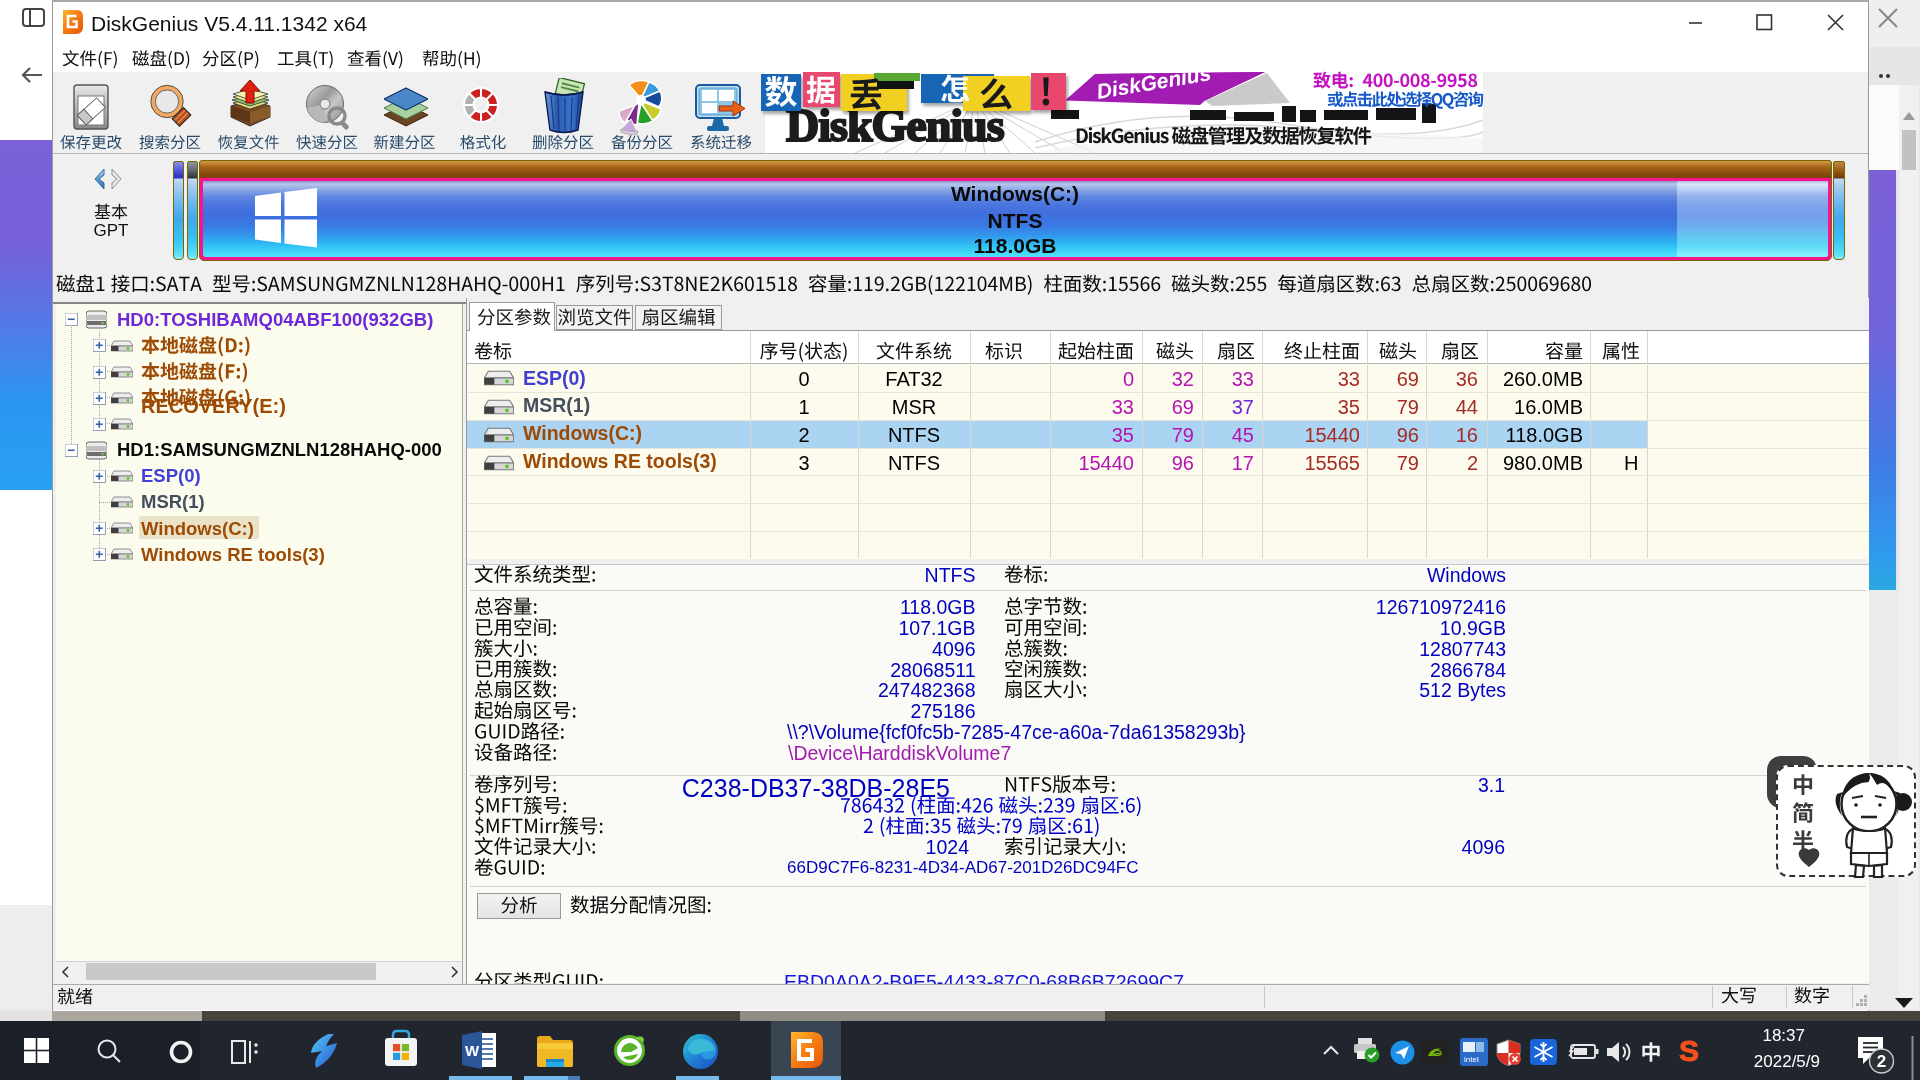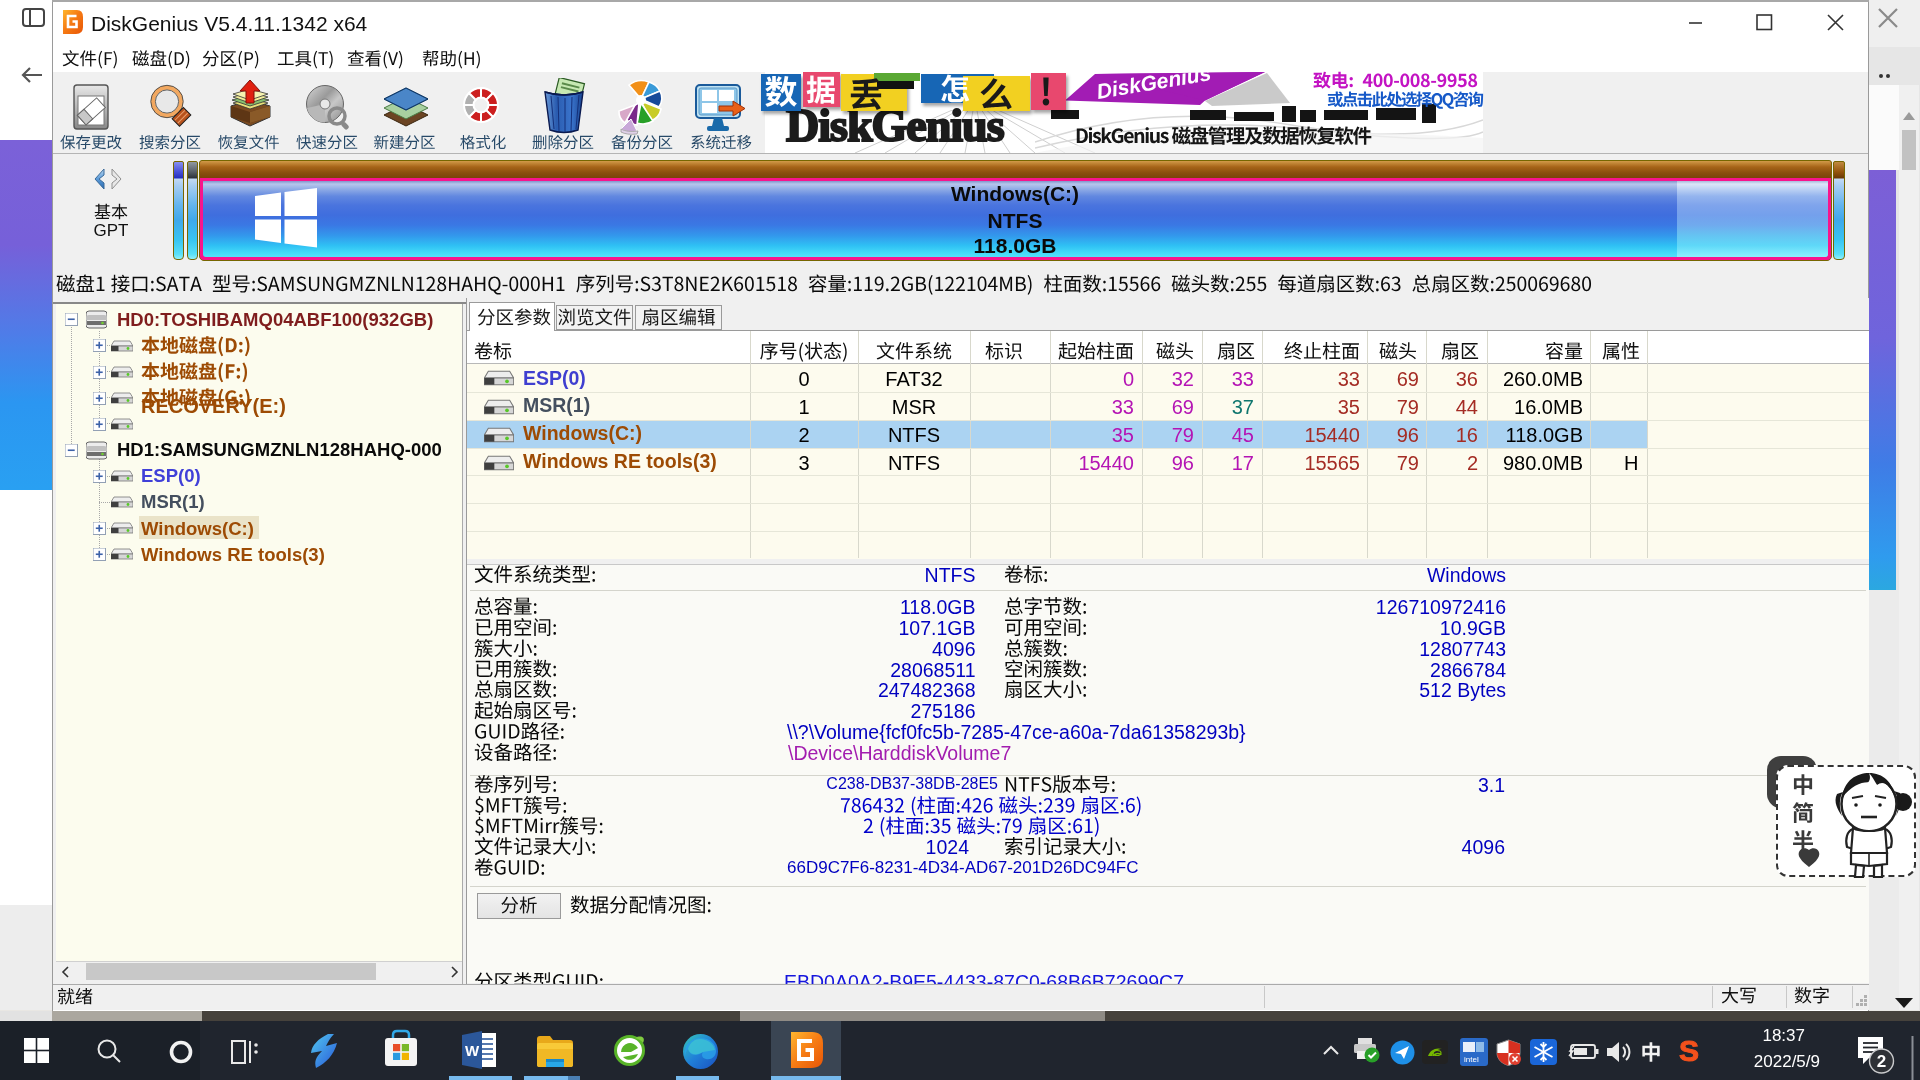--- a/index.html
+++ b/index.html
@@ -364,21 +364,21 @@
 <svg class="a" style="left:111px;top:496.2px" width="22" height="12">
     <use href="#icoPart"></use>
   </svg>
 <div class="a" style="left:138.5px;top:515.5px;width:120px;height:23.5px;background:#eae3c8"></div>
 <svg class="a" style="left:111px;top:522.3px" width="22" height="12">
     <use href="#icoPart"></use>
   </svg>
 <svg class="a" style="left:111px;top:548.4px" width="22" height="12">
     <use href="#icoPart"></use>
   </svg>
-<div class="a" style="left:117px;top:310.7px;font-size:18.5px;font-weight:bold;color:#7f1d1d">HD0:TOSHIBAMQ04ABF100(932GB)</div>
+<div class="a" style="left:117px;top:310.7px;font-size:18.5px;font-weight:bold;color:#6d28d9">HD0:TOSHIBAMQ04ABF100(932GB)</div>
 <div class="a" style="left:117px;top:441.2px;font-size:18.5px;font-weight:bold;color:#0a0a0a;max-width:345px;overflow:hidden">HD1:SAMSUNGMZNLN128HAHQ-000</div>
 <div class="a" style="left:141px;top:396px;font-size:20px;font-weight:bold;color:#9d4b04">RECOVERY(E:)</div>
 <div class="a" style="left:141px;top:467.3px;font-size:18.5px;font-weight:bold;color:#4040d8">ESP(0)</div>
 <div class="a" style="left:141px;top:493.4px;font-size:18.5px;font-weight:bold;color:#444f5e">MSR(1)</div>
 <div class="a" style="left:141px;top:519.5px;font-size:18.5px;font-weight:bold;color:#9d4b04">Windows(C:)</div>
 <div class="a" style="left:141px;top:545.6px;font-size:18.5px;font-weight:bold;color:#9d4b04">Windows RE tools(3)</div>
 
 <div class="a" style="left:56px;top:961px;width:406px;height:21px;background:#f0f0f0;border-top:1px solid #d0d0d0"></div>
 <div class="a" style="left:86px;top:963px;width:290px;height:17px;background:#c8c8c8"></div>
 <svg class="a" style="left:60px;top:966px" width="12" height="12" viewBox="0 0 12 12">
@@ -446,21 +446,21 @@
 <div class="a c" style="left:864px;top:452.6px;width:100px;font-size:20px;color:#000">NTFS</div>
 <div class="a r" style="right:786px;top:369px;font-size:20px;color:#b414b4">0</div>
 <div class="a r" style="right:786px;top:396.9px;font-size:20px;color:#b414b4">33</div>
 <div class="a r" style="right:786px;top:424.8px;font-size:20px;color:#b414b4">35</div>
 <div class="a r" style="right:786px;top:452.6px;font-size:20px;color:#b414b4">15440</div>
 <div class="a r" style="right:726px;top:369px;font-size:20px;color:#b414b4">32</div>
 <div class="a r" style="right:726px;top:396.9px;font-size:20px;color:#b414b4">69</div>
 <div class="a r" style="right:726px;top:424.8px;font-size:20px;color:#b414b4">79</div>
 <div class="a r" style="right:726px;top:452.6px;font-size:20px;color:#b414b4">96</div>
 <div class="a r" style="right:666px;top:369px;font-size:20px;color:#b414b4">33</div>
-<div class="a r" style="right:666px;top:396.9px;font-size:20px;color:#0f766e">37</div>
+<div class="a r" style="right:666px;top:396.9px;font-size:20px;color:#6d28d9">37</div>
 <div class="a r" style="right:666px;top:424.8px;font-size:20px;color:#b414b4">45</div>
 <div class="a r" style="right:666px;top:452.6px;font-size:20px;color:#b414b4">17</div>
 <div class="a r" style="right:560px;top:369px;font-size:20px;color:#a42c24">33</div>
 <div class="a r" style="right:560px;top:396.9px;font-size:20px;color:#a42c24">35</div>
 <div class="a r" style="right:560px;top:424.8px;font-size:20px;color:#a42c24">15440</div>
 <div class="a r" style="right:560px;top:452.6px;font-size:20px;color:#a42c24">15565</div>
 <div class="a r" style="right:501px;top:369px;font-size:20px;color:#a42c24">69</div>
 <div class="a r" style="right:501px;top:396.9px;font-size:20px;color:#a42c24">79</div>
 <div class="a r" style="right:501px;top:424.8px;font-size:20px;color:#a42c24">96</div>
 <div class="a r" style="right:501px;top:452.6px;font-size:20px;color:#a42c24">79</div>
@@ -488,21 +488,21 @@
 <div class="a r" style="right:414px;top:619px;font-size:19.5px;color:#0000c0">10.9GB</div>
 <div class="a r" style="right:944.5px;top:640px;font-size:19.5px;color:#0000c0">4096</div>
 <div class="a r" style="right:414px;top:640px;font-size:19.5px;color:#0000c0">12807743</div>
 <div class="a r" style="right:944.5px;top:660.5px;font-size:19.5px;color:#0000c0">28068511</div>
 <div class="a r" style="right:414px;top:660.5px;font-size:19.5px;color:#0000c0">2866784</div>
 <div class="a r" style="right:944.5px;top:681px;font-size:19.5px;color:#0000c0">247482368</div>
 <div class="a r" style="right:414px;top:681px;font-size:19.5px;color:#0000c0">512 Bytes</div>
 <div class="a r" style="right:944.5px;top:702px;font-size:19.5px;color:#0000c0">275186</div>
 <div class="a" style="left:787px;top:723px;font-size:19.5px;color:#0000c0">\\?\Volume{fcf0fc5b-7285-47ce-a60a-7da61358293b}</div>
 <div class="a" style="left:788px;top:744px;font-size:19.5px;color:#a21caf">\Device\HarddiskVolume7</div>
-<div class="a r" style="right:922px;top:776px;font-size:16px;color:#0000c0">C238-DB37-38DB-28E5</div>
+<div class="a r" style="right:970px;top:776px;font-size:25px;color:#0000c0">C238-DB37-38DB-28E5</div>
 <div class="a r" style="right:415px;top:776px;font-size:19.5px;color:#0000c0">3.1</div>
 <div class="a r" style="right:951px;top:838px;font-size:19.5px;color:#0000c0">1024</div>
 <div class="a r" style="right:415px;top:838px;font-size:19.5px;color:#0000c0">4096</div>
 <div class="a" style="left:787px;top:859px;font-size:17px;color:#0000c0">66D9C7F6-8231-4D34-AD67-201D26DC94FC</div>
 <div class="a" style="left:784px;top:973px;font-size:19.5px;color:#1515dd">EBD0A0A2-B9E5-4433-87C0-68B6B72699C7</div>
 <svg class="a" style="left:0;top:0;pointer-events:none" width="1920" height="1080" viewBox="0 0 1920 1080">
     <defs>
       <path id="q1" d="M423 823C453 774 485 707 497 666L580 693C566 734 531 799 501 847ZM50 664V590H206C265 438 344 307 447 200C337 108 202 40 36 -7C51 -25 75 -60 83 -78C250 -24 389 48 502 146C615 46 751 -28 915 -73C928 -52 950 -20 967 -4C807 36 671 107 560 201C661 304 738 432 796 590H954V664ZM504 253C410 348 336 462 284 590H711C661 455 592 344 504 253Z"></path>
       <path id="q2" d="M317 341V268H604V-80H679V268H953V341H679V562H909V635H679V828H604V635H470C483 680 494 728 504 775L432 790C409 659 367 530 309 447C327 438 359 420 373 409C400 451 425 504 446 562H604V341ZM268 836C214 685 126 535 32 437C45 420 67 381 75 363C107 397 137 437 167 480V-78H239V597C277 667 311 741 339 815Z"></path>
       <path id="q3" d="M239 -196 295 -171C209 -29 168 141 168 311C168 480 209 649 295 792L239 818C147 668 92 507 92 311C92 114 147 -47 239 -196Z"></path>

